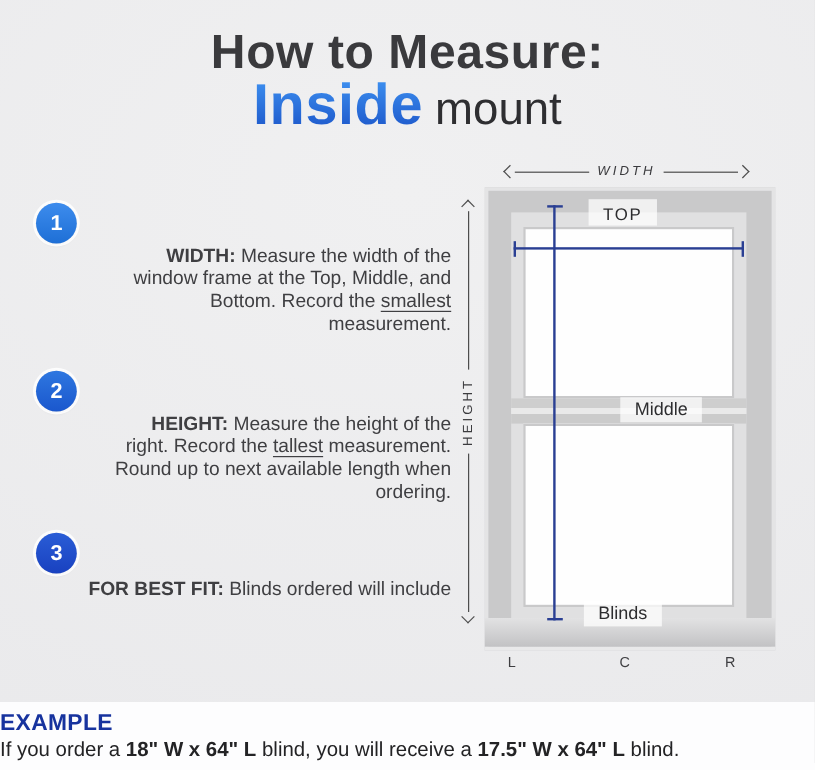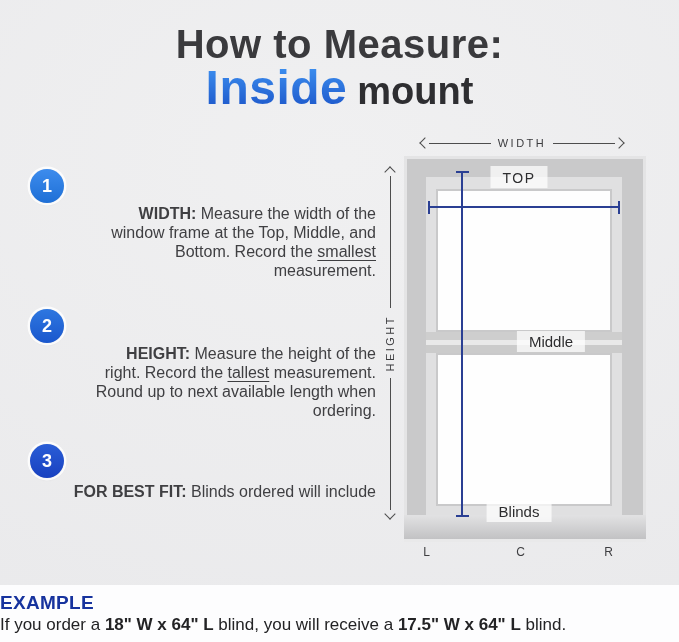--- a/index.html
+++ b/index.html
@@ -8,21 +8,21 @@
          background:radial-gradient(120% 90% at 50% 25%, #f0f0f1 0%, #e9e9eb 100%);}
 
   
   .title-l1{position:absolute;top:22px;left:0;right:0;text-align:center;
             font-size:40px;font-weight:700;color:#3a3a3d;letter-spacing:.5px;}
   .title-l2{position:absolute;top:60px;left:0;right:0;text-align:center;}
   .title-hl{font-size:48px;font-weight:800;letter-spacing:.5px;
             background:linear-gradient(180deg,var(--accent-light) 5%,var(--accent-dark) 95%);
             -webkit-background-clip:text;background-clip:text;
             -webkit-text-fill-color:transparent;color:var(--accent-dark);margin-top:28px;}
-  .title-rest{font-size:38px;font-weight:700;color:#2e2e31;margin-left:10px;}
+  .title-rest{font-size:38px;font-weight:400;color:#2e2e31;margin-left:10px;}
 
   
   .step-circle{position:absolute;left:30px;width:34px;height:34px;border-radius:50%;
                display:flex;align-items:center;justify-content:center;
                color:#fff;font-size:18px;font-weight:700;
                box-shadow:0 0 0 2.5px rgba(255,255,255,.85), 0 1px 3px rgba(0,0,0,.18);}
   .step-text{position:absolute;left:36px;width:340px;font-size:16px;line-height:19px;color:#3f3f42;}
   .tline{white-space:nowrap;text-align:right;}
   .bold{font-weight:700;}
   .uline{text-decoration:underline;text-underline-offset:3px;text-decoration-thickness:1px;}
@@ -59,21 +59,21 @@
   .chev{width:7px;height:7px;border-top:1.4px solid var(--arrow);border-right:1.4px solid var(--arrow);flex:none;}
   .chev-left{transform:rotate(-135deg);} .chev-right{transform:rotate(45deg);}
   .chev-up{transform:rotate(-45deg);}   .chev-down{transform:rotate(135deg);}
   .arrow-h{position:absolute;left:421px;top:137px;width:202px;height:12px;
            display:flex;align-items:center;}
   .arrow-h .seg{flex:1;height:1px;background:var(--arrow);}
   .arrow-v{position:absolute;left:383px;top:168px;width:14px;height:350px;
            display:flex;flex-direction:column;align-items:center;}
   .arrow-v .seg{flex:1;width:1px;background:var(--arrow);}
   .arrow-lbl{font-size:11px;letter-spacing:2.5px;color:#3b3b3e;font-weight:500;}
-  .arrow-h .arrow-lbl{padding:0 7px;}
+  .arrow-h .arrow-lbl{padding:0 7px;font-style:italic;}
   .arrow-v .arrow-lbl{writing-mode:vertical-rl;transform:rotate(180deg);padding:7px 0;}
 
   .marker{position:absolute;top:545px;transform:translateX(-50%);
           font-size:12px;color:#3e3e41;letter-spacing:1px;}
 
   
   .example{position:absolute;left:0;top:585px;width:100%;height:57px;
            background:#fdfdfe;text-align:left;}
   .example-heading{margin-top:7px;font-size:19px;font-weight:700;
                    color:var(--ex-head);letter-spacing:.3px;}

